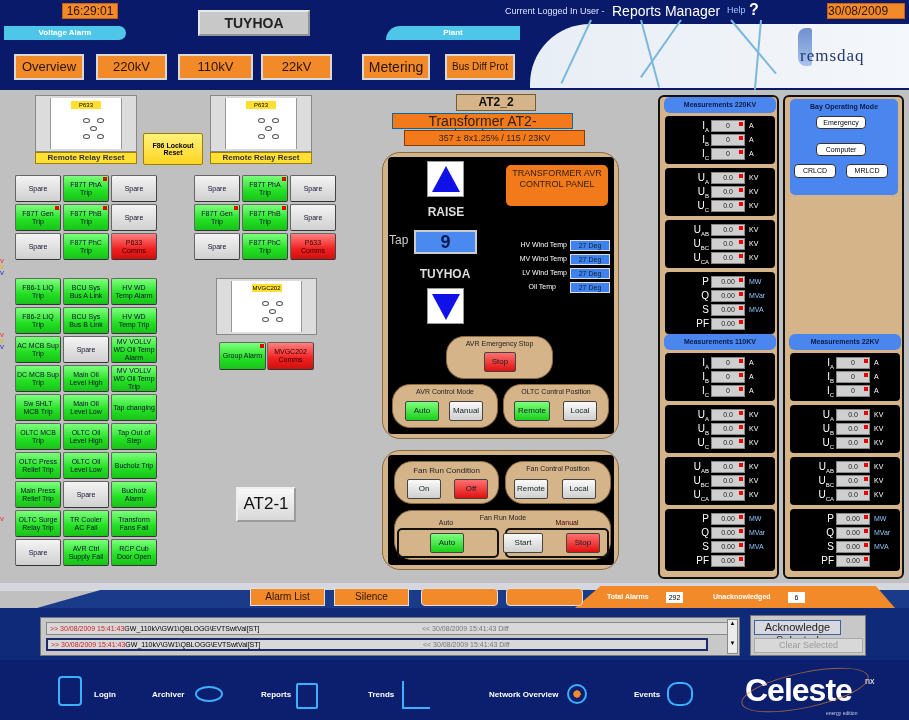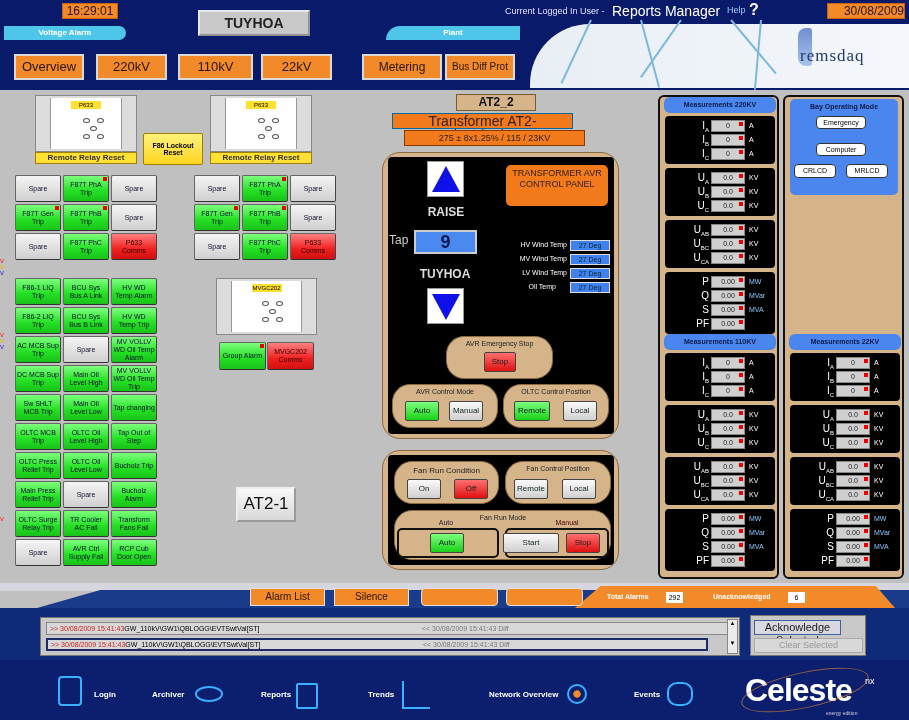--- a/index.html
+++ b/index.html
@@ -3,21 +3,21 @@
 <meta charset="utf-8">
 <style>
 *{box-sizing:border-box;margin:0;padding:0}
 body{width:909px;height:720px;overflow:hidden;background:#c0c0c0;font-family:"Liberation Sans",sans-serif;position:relative}
 .abs{position:absolute}
 
 #header{left:0;top:0;width:909px;height:90px;background:#0a1a6a}
 #header-right-art{left:530px;top:24px;width:379px;height:64px;background:linear-gradient(90deg,#e8eef5,#f4f7fb);border-top-left-radius:60px}
 .pylon{position:absolute;border-left:2px solid #7cb8dc;height:70px;top:-4px;transform-origin:top}
 #clock{left:62px;top:3px;width:56px;height:16px;background:#f28a2a;border:1px solid #c96010;color:#2a1400;font-size:12px;text-align:center;line-height:14px}
-#date{left:827px;top:3px;width:78px;height:16px;background:#f28a2a;border:1px solid #c96010;color:#2a1400;font-size:12px;text-align:right;line-height:14px}
+#date{left:827px;top:3px;width:78px;height:16px;background:#f28a2a;border:1px solid #c96010;color:#2a1400;font-size:12px;text-align:left;line-height:14px}
 #station{left:198px;top:10px;width:112px;height:26px;background:#c8c8c8;border:2px outset #e8e8e8;font-size:14px;font-weight:bold;text-align:center;line-height:22px;color:#222}
 #user-label{left:505px;top:6px;color:#dfe6ff;font-size:9px}
 #user-name{left:612px;top:3px;color:#fff;font-size:14px}
 #help{left:727px;top:5px;color:#9ec8ff;font-size:9px}
 #help-q{left:749px;top:1px;color:#fff;font-size:16px;font-weight:bold}
 .tabband{height:14px;background:#4ec6ea;color:#fff;font-size:8px;text-align:center;line-height:14px;font-weight:bold}
 #volt-band{left:4px;top:26px;width:122px;border-top-right-radius:10px;border-bottom-right-radius:10px}
 #plant-band{left:386px;top:26px;width:134px;border-top-left-radius:14px}
 .navbtn{height:26px;background:#f28a2a;border:2px solid #d9d9d9;color:#2a1400;font-size:13px;text-align:center;line-height:22px;cursor:pointer}
 #remsdaq{left:800px;top:46px;font-family:"Liberation Serif",serif;font-size:17px;color:#243a6a;letter-spacing:1px}
@@ -80,21 +80,21 @@
 <div id="user-name" class="abs">Reports Manager</div>
 <div id="help" class="abs">Help</div>
 <div id="help-q" class="abs">?</div>
 <div id="date" class="abs">30/08/2009</div>
 <div id="volt-band" class="abs tabband">Voltage Alarm</div>
 <div id="plant-band" class="abs tabband">Plant</div>
 <div class="abs navbtn" style="left:14px;top:54px;width:70px">Overview</div>
 <div class="abs navbtn" style="left:96px;top:54px;width:71px">220kV</div>
 <div class="abs navbtn" style="left:178px;top:54px;width:75px">110kV</div>
 <div class="abs navbtn" style="left:261px;top:54px;width:71px">22kV</div>
-<div class="abs navbtn" style="left:362px;top:54px;width:80px;font-size:12px">Metering</div>
+<div class="abs navbtn" style="left:362px;top:54px;width:68px;font-size:14px">Metering</div>
 <div class="abs navbtn" style="left:445px;top:54px;width:70px;font-size:10px">Bus Diff Prot</div>
 <div id="remsdaq-icon" class="abs"></div>
 <div id="remsdaq" class="abs">remsdaq</div>
 
 <div class="abs relay" style="left:35px;top:95px;width:102px;height:57px">
   <div class="relay-inner">
       <div class="relay-tag">P633</div>
     <div class="relay-knob" style="left:32px;top:20px"></div>
       <div class="relay-knob" style="left:46px;top:20px"></div>
       <div class="relay-knob" style="left:39px;top:28px"></div>
@@ -189,21 +189,21 @@
       <div class="relay-knob" style="left:44px;top:36px"></div>
     </div>
 </div>
 <div class="abs tile g dot" style="left:219px;top:342px;width:47px;height:28px">Group Alarm</div>
 <div class="abs tile r" style="left:267px;top:342px;width:47px;height:28px">MVGC202 Comms</div>
 
 <div class="abs" style="left:236px;top:487px;width:60px;height:35px;background:linear-gradient(#f8f8f8,#d8d8d8);border:2px outset #eee;font-size:17px;text-align:center;line-height:30px;color:#111">AT2-1</div>
 
 <div class="abs" style="left:456px;top:94px;width:80px;height:17px;background:#d6b48a;border:1px solid #7a5a30;font-size:12px;font-weight:bold;text-align:center;line-height:15px;color:#111">AT2_2</div>
 <div class="abs" style="left:392px;top:113px;width:181px;height:16px;background:#f27a1a;border:1px solid #0369a1;font-size:14px;text-align:center;line-height:14px;color:#321">Transformer AT2-125/125/32/ MVA</div>
-<div class="abs" style="left:404px;top:130px;width:181px;height:16px;background:#f27a1a;border:1px solid #8a3a00;font-size:9px;text-align:center;line-height:14px;color:#321">275 ± 8x1.25% / 115 / 23KV</div>
+<div class="abs" style="left:404px;top:130px;width:181px;height:16px;background:#f27a1a;border:1px solid #8a3a00;font-size:9px;text-align:center;line-height:14px;color:#321">357 ± 8x1.25% / 115 / 23KV</div>
 
 <div class="abs tan" style="left:382px;top:152px;width:237px;height:287px"></div>
 <div class="abs blackbox" style="left:388px;top:157px;width:226px;height:277px"></div>
 <div class="abs" style="left:427px;top:161px;width:37px;height:36px;background:#fff;border:1px solid #999">
   <div class="tri" style="left:4px;top:4px;border-left-width:14px;border-right-width:14px;border-bottom:26px solid #1010e8"></div>
 </div>
 <div class="abs" style="left:422px;top:205px;width:48px;text-align:center;color:#ddd;font-size:12px;font-weight:bold">RAISE</div>
 <div class="abs" style="left:389px;top:233px;color:#ccc;font-size:12px">Tap</div>
 <div class="abs" style="left:414px;top:230px;width:63px;height:24px;background:#4a8af0;border:2px solid #ccc;color:#0a1a50;font-size:18px;font-weight:bold;text-align:center;line-height:20px">9</div>
 <div class="abs" style="left:414px;top:267px;width:62px;text-align:center;color:#ddd;font-size:12px;font-weight:bold">TUYHOA</div>
@@ -248,21 +248,21 @@
   <div class="bbtn s" style="left:8px;top:17px;width:34px">Remote</div>
   <div class="bbtn s" style="left:56px;top:17px;width:34px">Local</div>
 </div>
 <div class="abs tan" style="left:394px;top:510px;width:217px;height:50px">
   <div class="sublabel" style="left:68px;top:3px;width:80px">Fan Run Mode</div>
   <div class="sublabel" style="left:36px;top:8px;width:30px">Auto</div>
   <div class="sublabel" style="left:152px;top:8px;width:40px;color:#400">Manual</div>
   <div class="abs" style="left:2px;top:17px;width:102px;height:30px;border:2px solid #111;border-radius:5px"></div>
   <div class="abs" style="left:110px;top:17px;width:104px;height:30px;border:2px solid #111;border-radius:5px"></div>
   <div class="bbtn g" style="left:35px;top:22px;width:34px">Auto</div>
-  <div class="bbtn s" style="left:108px;top:22px;width:56px">Start</div>
+  <div class="bbtn s" style="left:108px;top:22px;width:40px">Start</div>
   <div class="bbtn r" style="left:171px;top:22px;width:34px">Stop</div>
 </div>
 
 <div class="mpanel" style="left:658px;top:95px;width:121px;height:484px"></div>
 <div class="mpanel" style="left:783px;top:95px;width:121px;height:484px"></div>
 <div id="m220" class="abs" style="left:660px;top:97px">
     <div class="mhead" style="left: 4px; top: 0px; width: 112px;">Measurements 220KV</div>
     <div class="mgroup" style="top: 19px; height: 48px;">
       <div class="mrow" style="top: 3px;">
         <div class="mlab"><span>I</span><sub>A</sub></div>

